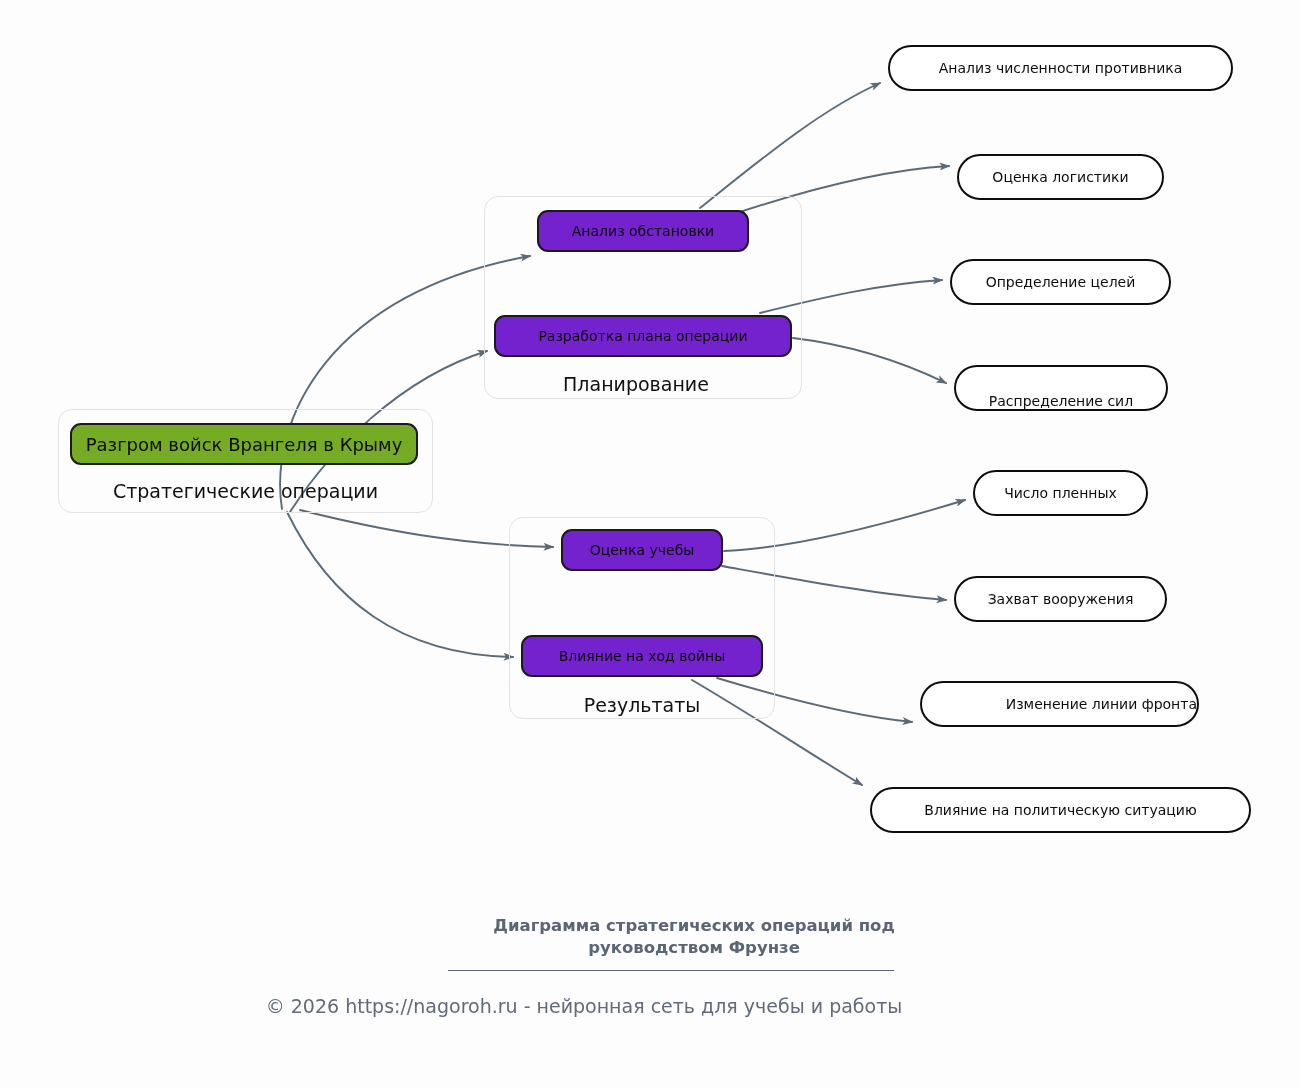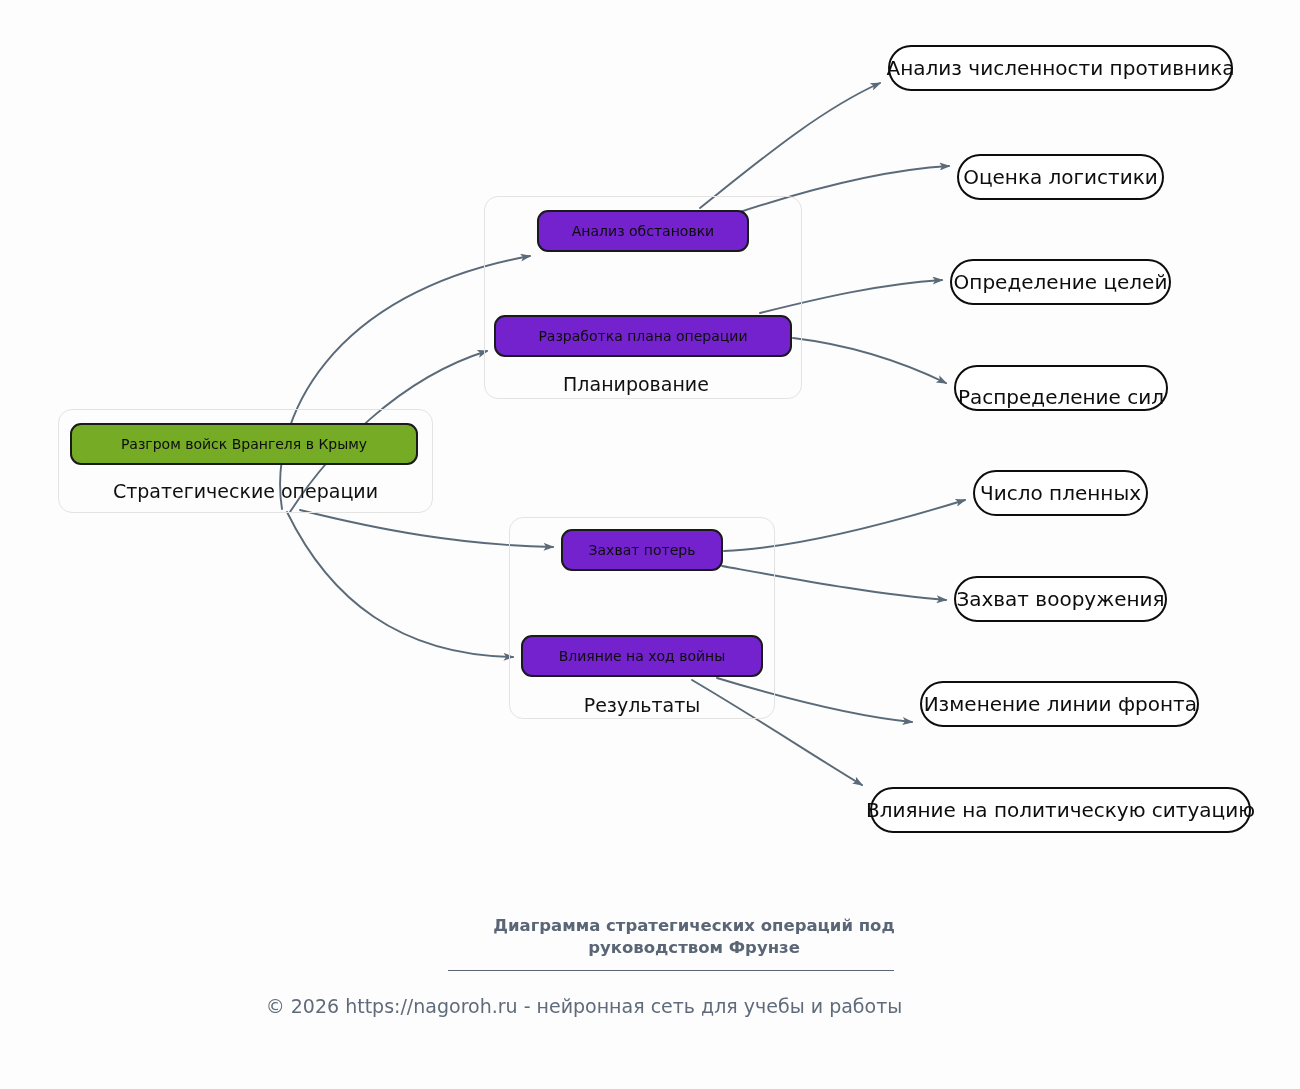--- a/index.html
+++ b/index.html
@@ -61,39 +61,39 @@
     justify-content: center;
     white-space: nowrap;
     font-family: "DejaVu Sans", sans-serif;
   }
 
   .node-root {
     background: #76ab26;
     border: 2px solid #1a1a1a;
     border-radius: 11px;
     color: #0d0d0d;
-    font-size: 14px;
+    font-size: 18px;
     height: 42px;
   }
 
   .node-branch {
     background: #7322cd;
     border: 2px solid #1a1a1a;
     border-radius: 11px;
     color: #0d0d0d;
     font-size: 14px;
     height: 42px;
   }
 
   .node-leaf {
     background: #ffffff;
     border: 2.2px solid #0d0d0d;
     border-radius: 24px;
     color: #0d0d0d;
-    font-size: 20px;
+    font-size: 14px;
     height: 46px;
   }
 
   
   .footer-title {
     position: absolute;
     left: 0;
     width: 1300px;
     text-align: center;
     font-size: 16.5px;
@@ -156,21 +156,21 @@
       <div class="node node-root" style="left: 70px; top: 423px; width: 348px;">
         <span>Разгром войск Врангеля в Крыму</span>
       </div>
       <div class="node node-branch" style="left: 537px; top: 210px; width: 212px;">
         <span>Анализ обстановки</span>
       </div>
       <div class="node node-branch" style="left: 494px; top: 315px; width: 298px;">
         <span>Разработка плана операции</span>
       </div>
       <div class="node node-branch" style="left: 561px; top: 529px; width: 162px;">
-        <span>Захват потерь</span>
+        <span>Оценка учебы</span>
       </div>
       <div class="node node-branch" style="left: 521px; top: 635px; width: 242px;">
         <span>Влияние на ход войны</span>
       </div>
       <div class="node node-leaf" style="left: 888px; top: 45px; width: 345px;">
         <span>Анализ численности противника</span>
       </div>
       <div class="node node-leaf" style="left: 957px; top: 154px; width: 207px;">
         <span>Оценка логистики</span>
       </div>

